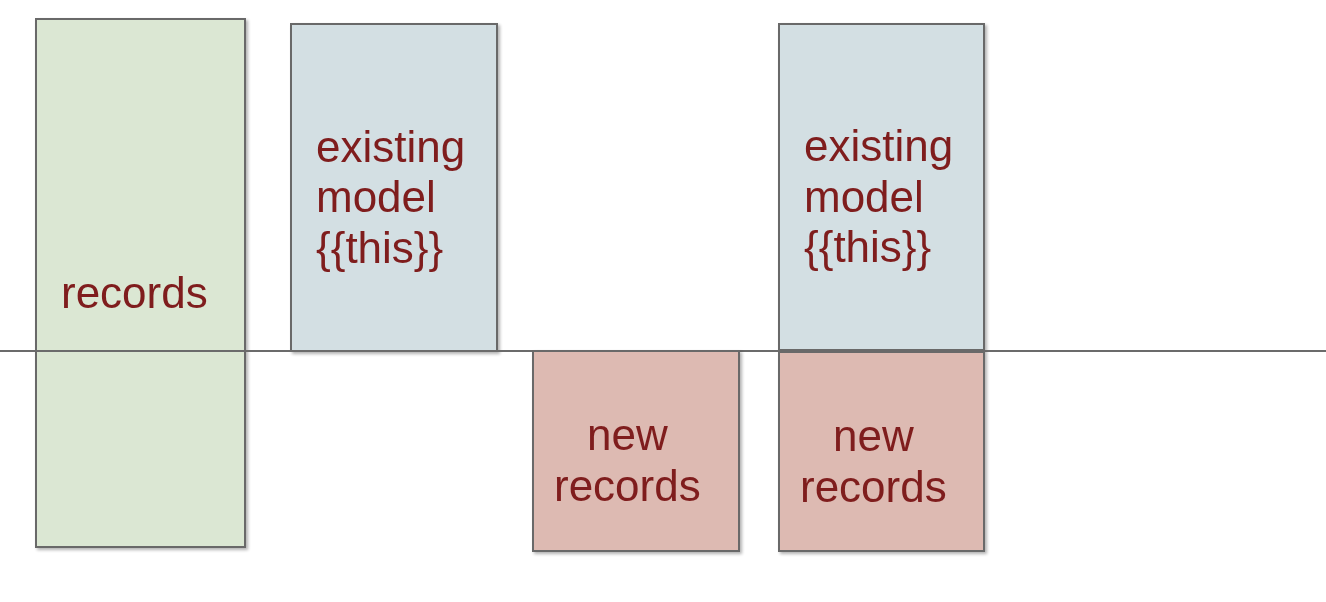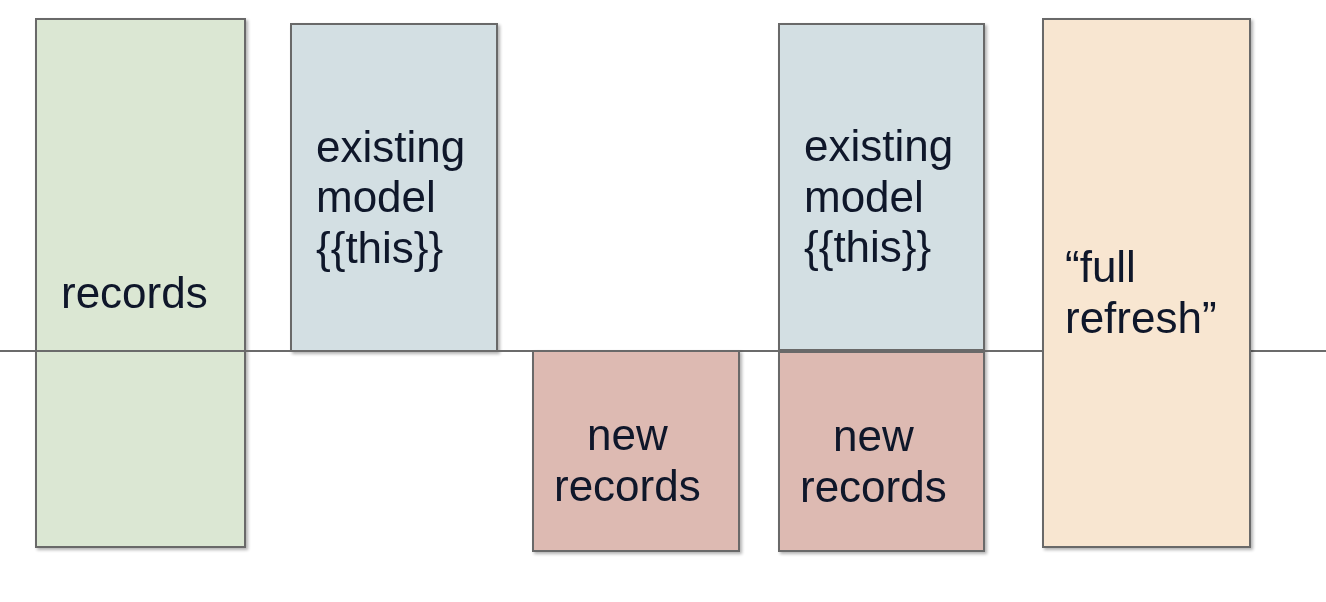--- a/index.html
+++ b/index.html
@@ -30,21 +30,21 @@
     box-shadow: 2px 2px 3px rgba(0,0,0,0.30);
     display: flex;
     align-items: center;
   }
   .box .label {
     display: block;
     padding-left: 24px;
     padding-right: 6px;
     font-size: 44px;
     line-height: 1.15;
-    color: #0f172a;
+    color: #7f1d1d;
     white-space: pre-line;
     letter-spacing: 0;
     margin-top: 20px;
   }
   
   .box-source        { left: 35px;   top: 18px;  width: 211px; height: 530px; z-index: 1; }
   .box-existing-1    { left: 290px;  top: 23px;  width: 208px; height: 329px; z-index: 1; }
   .box-new-1         { left: 532px;  top: 350px; width: 208px; height: 202px; z-index: 3; }
   .box-existing-2    { left: 778px;  top: 23px;  width: 207px; height: 328px; z-index: 1; }
   .box-new-2         { left: 778px;  top: 351px; width: 207px; height: 201px; z-index: 3; }
@@ -78,18 +78,14 @@
     <span class="label">existing
 model
 {{this}}</span>
   </div>
 
   <div class="box box-new-2" style="background-color: rgb(221, 186, 178);">
     <span class="label">new
 records</span>
   </div>
 
-  <div class="box box-full-refresh" style="background-color: rgb(248, 230, 209);">
-    <span class="label">“full
-refresh”</span>
-  </div>
 
 </div>
 
 </body></html>

